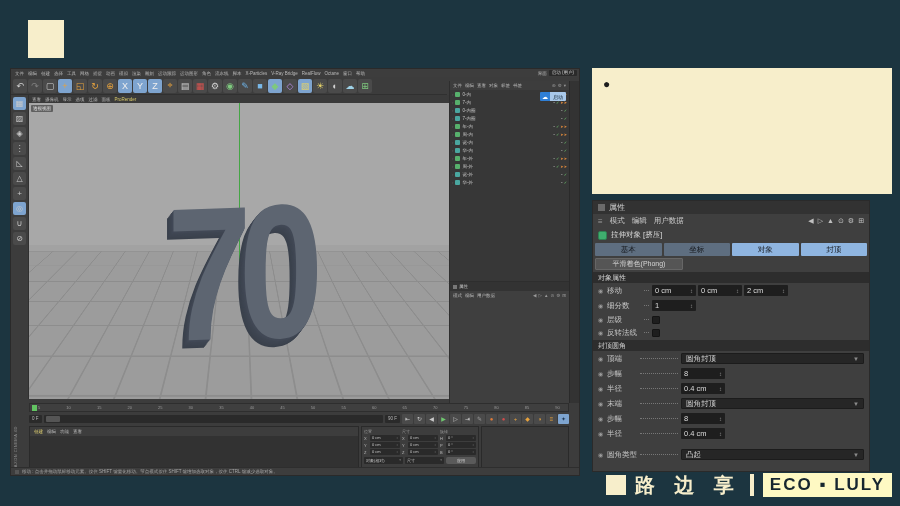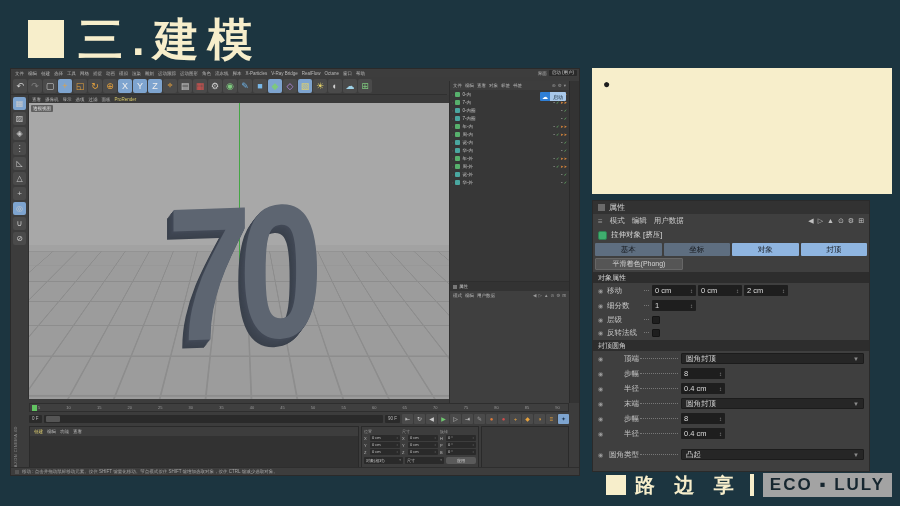--- a/index.html
+++ b/index.html
@@ -114,43 +114,42 @@
   .ap-tab { flex:1; background:#5e6e80; color:#15181c; font-size:7.5px; display:flex; align-items:center; justify-content:center; border-radius:1px; }
   .ap-tab.on { background:#8fb5e0; }
   .ap-phong { height:14px; padding:1px 2px; }
   .ap-chip { width:88px; height:12px; background:#555; color:#d5d5d5; font-size:7px; display:flex; align-items:center; justify-content:center; border:1px solid #666; border-radius:1px; }
   .ap-sec { height:11px; background:#2d2d2d; color:#cfcfcf; font-size:7px; display:flex; align-items:center; padding:0 5px; margin-top:1px; }
   .ap-row { height:15px; display:flex; align-items:center; padding:0 5px; font-size:7.5px; }
   .ap-row.ck { height:13px; }
   .ap-row.gap { margin-top:6px; }
   .rad { color:#9a9a9a; font-size:6px; width:9px; flex:none; }
   .lb { color:#c5c5c5; flex:none; }
-  .lb.w1 { width:36px; } .lb.w2 { width:32px;text-align:right; }
+  .lb.w1 { width:36px; } .lb.w2 { width:32px; }
   .ldr { border-bottom:1px dotted #777; height:1px; margin:0 3px 0 1px; flex:none; }
   .ldr.s { width:5px; } .ldr.f { width:38px; }
   .fld { background:#1e1e1e; height:11px; display:flex; align-items:center; justify-content:space-between; padding:0 3px; border-radius:1px; color:#dcdcdc; margin-right:2px; flex:none; }
   .fld.w { width:44px; }
   .fld i, .dd i { font-style:normal; font-size:6px; color:#8a8a8a; margin-left:2px; }
   .chk { width:8px; height:8px; background:#1e1e1e; border:1px solid #141414; border-radius:1px; flex:none; }
   .dd { flex:1; background:#262626; height:11px; display:flex; align-items:center; justify-content:space-between; padding:0 4px; border-radius:1px; color:#d5d5d5; border:1px solid #1c1c1c; }
 
   
   .branding { position:absolute; left:0; top:470px; width:892px; height:30px; display:flex; align-items:center; justify-content:flex-end; gap:9px; }
   .brand-square { width:20px; height:20px; background:#f7eecb; }
   .brand-site { font-size:20px; font-weight:700; color:#f7eecb; letter-spacing:7px; }
   .brand-bar { width:4px; height:22px; background:#f7eecb; }
-  .brand-logo { background:#a3a3a3; color:#16262f; font-size:17px; font-weight:700; padding:2px 7px; letter-spacing:2px; }
+  .brand-logo { background:#fef9c3; color:#16262f; font-size:17px; font-weight:700; padding:2px 7px; letter-spacing:2px; }
 </style>
 </head>
 <body>
 
 <div class="slide">
 
   <div class="title-square"></div>
-  <div class="page-title">三.建模</div>
 
   <div class="c4d">
     <div class="c4d-menubar" id="c4d-menu">
         <span class="mi">文件</span>
         <span class="mi">编辑</span>
         <span class="mi">创建</span>
         <span class="mi">选择</span>
         <span class="mi">工具</span>
         <span class="mi">网格</span>
         <span class="mi">捕捉</span>

